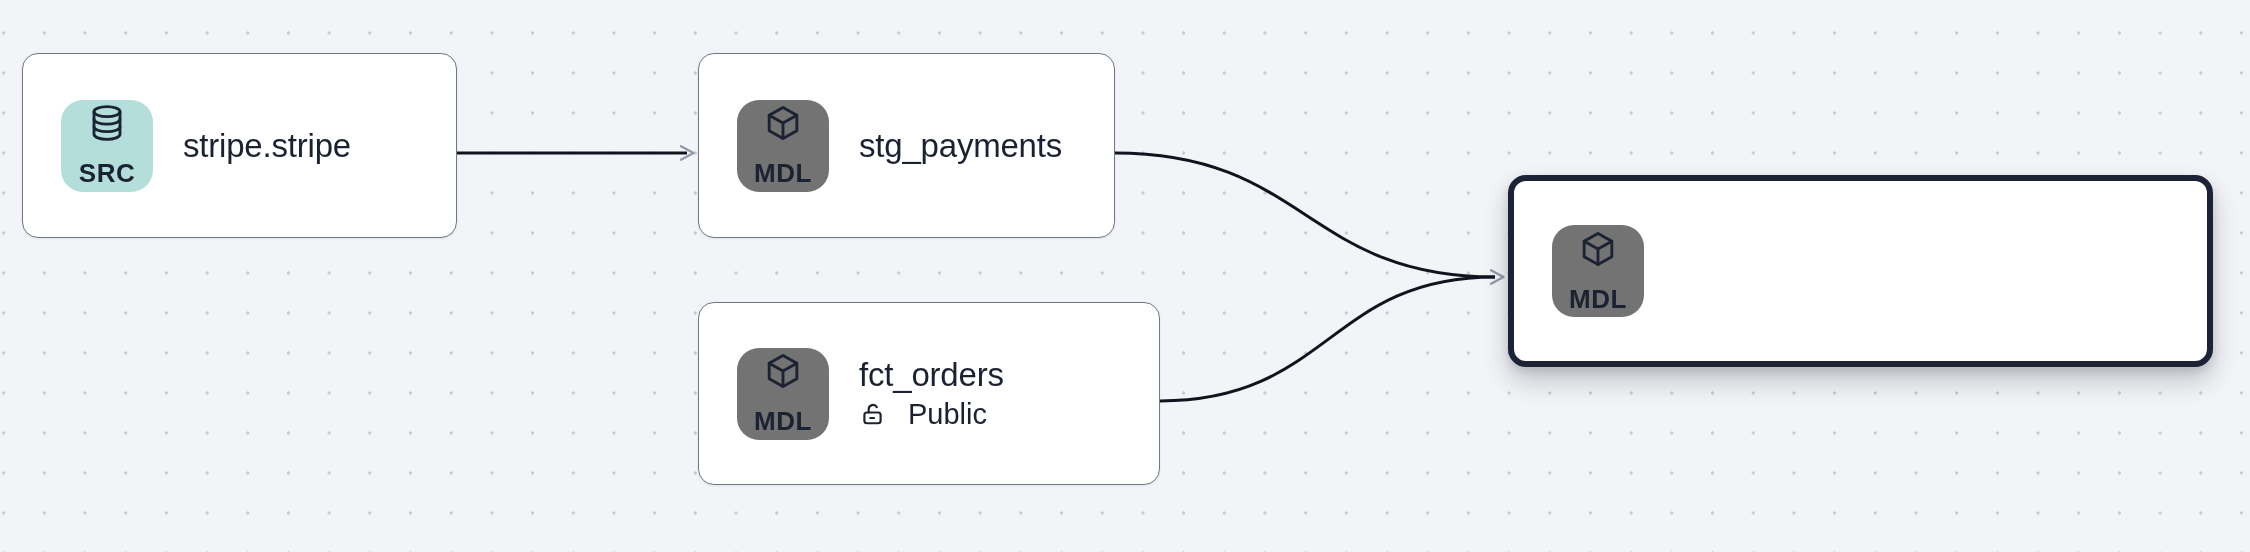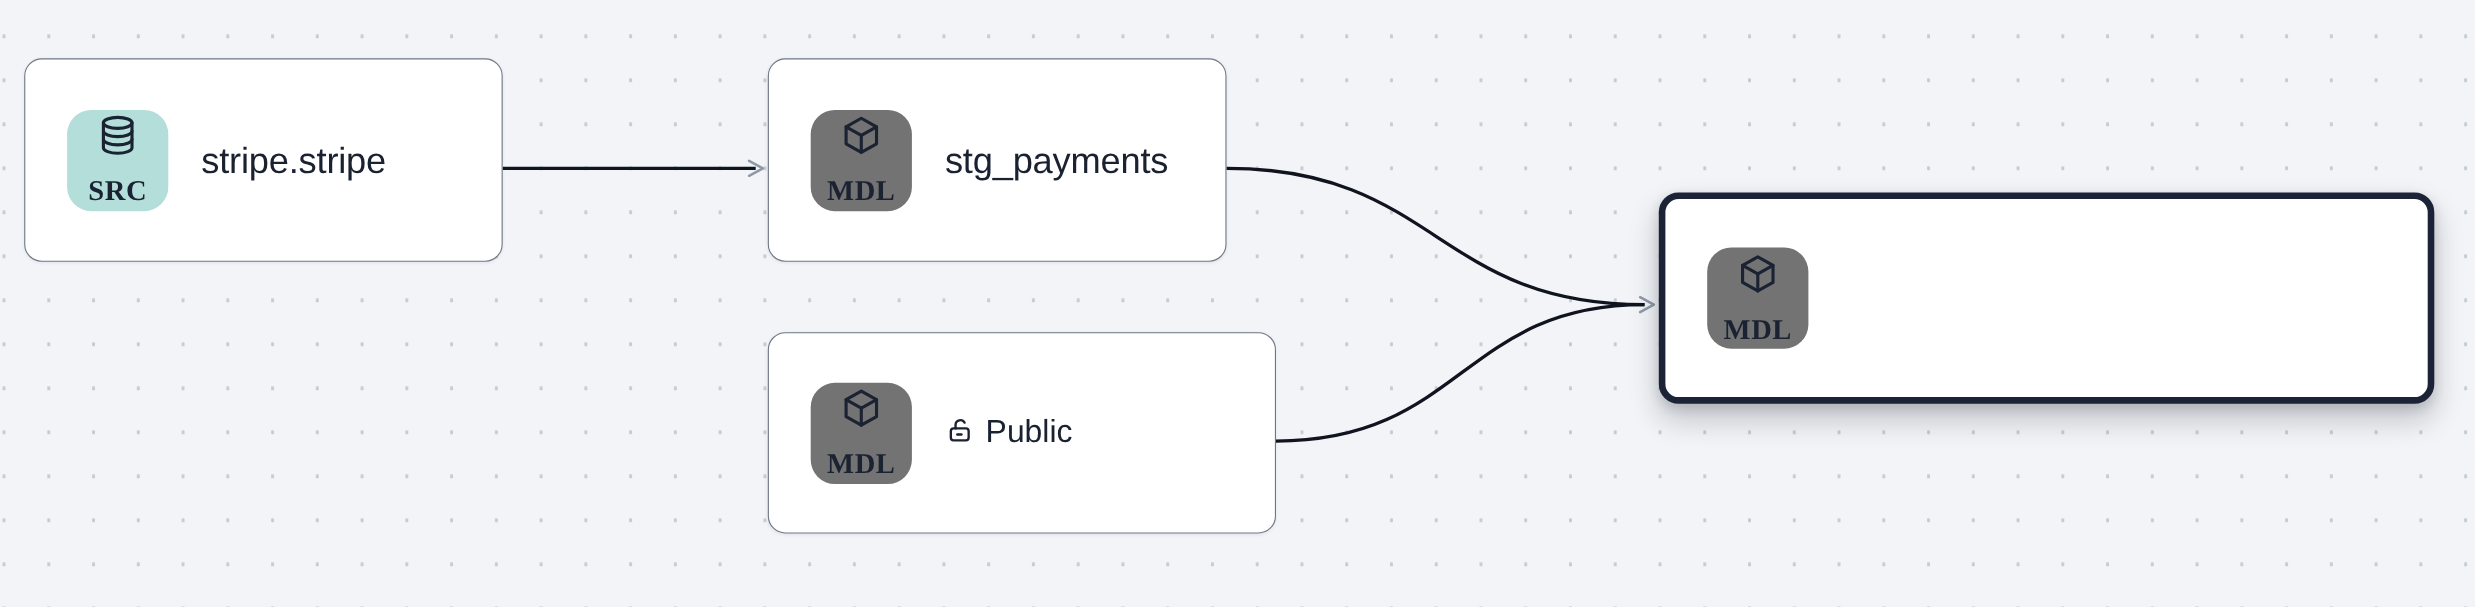--- a/index.html
+++ b/index.html
@@ -68,41 +68,40 @@
   .badge-src { background: #b3ded9; }
   .badge-mdl { background: #737373; }
   .badge svg { width: 40px; height: 40px; display: block; }
   .badge-label {
     font-size: 26px;
     font-weight: 600;
     line-height: 1.05;
     color: #1b2232;
     letter-spacing: 0.5px;
     margin-top: 17px;
-    font-family: Liberation Serif, serif;
   }
   .node-text {
     display: flex;
     flex-direction: column;
     justify-content: center;
     gap: 5px;
     min-width: 0;
   }
   .node-title {
     font-size: 33px;
     font-weight: 500;
     letter-spacing: -0.2px;
     color: #1a2130;
     line-height: 1.15;
     white-space: nowrap;
   }
   .node-subtitle {
     display: flex;
-    align-items: flex-start;
-    gap: 10px;
+    align-items: center;
+    gap: 22px;
     font-size: 29px;
     font-weight: 400;
     color: #1a2130;
     line-height: 1.1;
   }
   .node-subtitle svg { width: 27px; height: 27px; display: block; }
   .icon-stroke {
     fill: none;
     stroke: #1b2232;
     stroke-width: 1.7;
@@ -167,20 +166,21 @@
           <g class="icon-stroke">
             <path d="M12 2.7 20.3 7.35v9.3L12 21.3 3.7 16.65v-9.3Z"></path>
             <path d="M3.7 7.35 12 12l8.3-4.65"></path>
             <path d="M12 12v9.3"></path>
           </g>
         </svg>
       </span>
       <span class="badge-label">MDL</span>
     </div>
     <div class="node-text">
+      <div class="node-title">fct_orders</div>
       <div class="node-subtitle">
         <span>
           <svg viewBox="0 0 24 24">
             <g class="icon-stroke" style="stroke-width:1.9">
               <rect x="4.8" y="10.2" width="14.4" height="9.6" rx="2.2"></rect>
               <path d="M10 15.1h3.4"></path>
               <path d="M8.6 10.2V7.4a3.9 3.9 0 0 1 7.3-1.9"></path>
             </g>
           </svg>
         </span>

